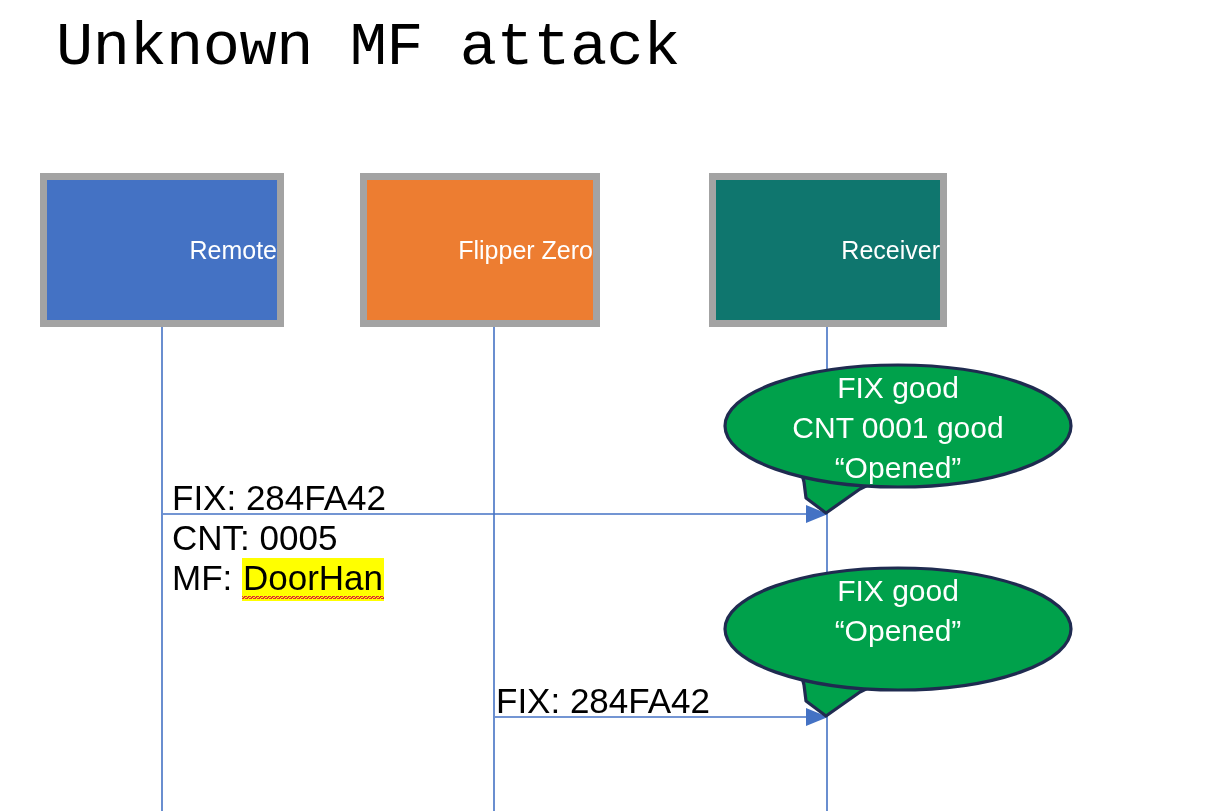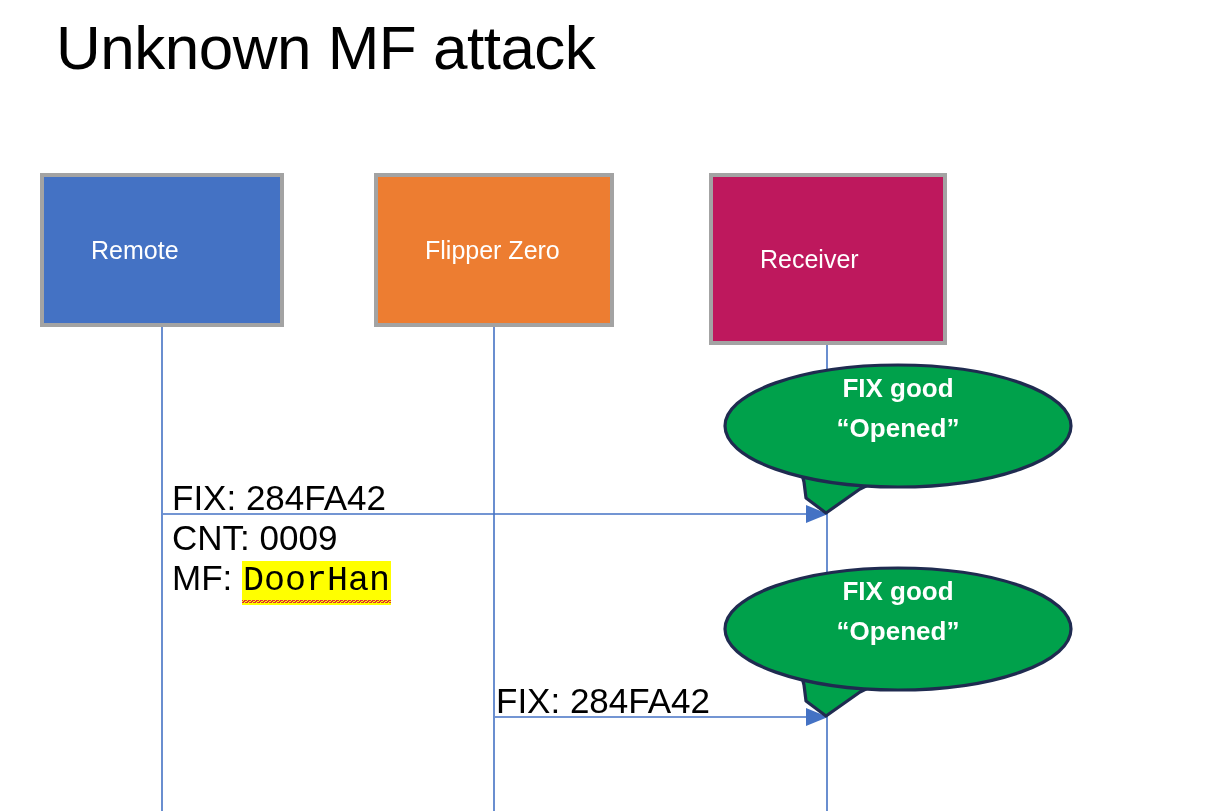--- a/index.html
+++ b/index.html
@@ -27,84 +27,82 @@
   #slide-title {
     position: absolute;
     left: 56px;
     top: 8px;
     font-size: 62px;
     line-height: 80px;
     font-weight: 400;
     color: #000000;
     letter-spacing: -0.5px;
     white-space: nowrap;
-    font-family: Liberation Sans, sans-serif;
+    font-family: Liberation Mono, monospace;
     font-stretch: condensed;
   }
 
   
   #diagram-svg {
     position: absolute;
     left: 0; top: 0;
     width: 1216px;
     height: 811px;
   }
 
   
   .actor-box {
     position: absolute;
-    border: 4px solid #a3a3a3;
+    border: 7px solid #a3a3a3;
     box-sizing: border-box;
     display: flex;
     align-items: center;
-    justify-content: flex-start;
+    justify-content: flex-end;
     padding-left: 47px;
   }
   .actor-label {
     color: #ffffff;
     font-size: 25px;
     line-height: 30px;
     font-weight: 400;
     text-align: center;
   }
   #actor-remote   { left: 40px;  top: 173px; width: 244px; height: 154px; background: #4472C4; }
-  #actor-flipper  { left: 374px; top: 173px; width: 240px; height: 154px; background: #ED7D31; }
-  #actor-receiver { left: 709px; top: 173px; width: 238px; height: 172px; background: #be185d; }
+  #actor-flipper  { left: 360px; top: 173px; width: 240px; height: 154px; background: #ED7D31; }
+  #actor-receiver { left: 709px; top: 173px; width: 238px; height: 154px; background: #0f766e; }
 
   
   .bubble-text {
     position: absolute;
     width: 348px;
     text-align: center;
     color: #ffffff;
-    font-size: 26px;
+    font-size: 30px;
     line-height: 40px;
     pointer-events: none;
-    font-weight: bold;
   }
   #bubble-text-1 { left: 724px; top: 368px; }
   #bubble-text-2 { left: 724px; top: 571px; }
 
   
   .msg-block {
     position: absolute;
     color: #000000;
     font-size: 35px;
     line-height: 40px;
     white-space: nowrap;
   }
   #msg-block-1 { left: 172px; top: 478px; }
   #msg-block-2 { left: 496px; top: 681px; }
 
   .msg-line { display: block; height: 40px; }
 
   .hl {
     background: #FFFF00;
     padding: 0 1px;
-    font-family: Liberation Mono, monospace;
   }
   .squiggle {
     
     background-image:
       repeating-linear-gradient(135deg,
         #E03030 0px, #E03030 1px,
         transparent 1px, transparent 2px);
     background-repeat: repeat-x;
     background-size: 4px 3px;
     background-position: left bottom 2px;
@@ -148,31 +146,32 @@
   <div class="actor-box" id="actor-flipper">
     <span class="actor-label">Flipper Zero</span>
   </div>
 
   <div class="actor-box" id="actor-receiver">
     <span class="actor-label">Receiver</span>
   </div>
 
   <div class="bubble-text" id="bubble-text-1">
     <div>FIX good</div>
+    <div>CNT 0001 good</div>
     <div>“Opened”</div>
   </div>
 
   <div class="bubble-text" id="bubble-text-2">
     <div>FIX good</div>
     <div>“Opened”</div>
   </div>
 
   <div class="msg-block" id="msg-block-1">
     <span class="msg-line"><span>FIX: </span><span>284FA42</span></span>
-    <span class="msg-line"><span>CNT: </span><span>0009</span></span>
+    <span class="msg-line"><span>CNT: </span><span>0005</span></span>
     <span class="msg-line"><span>MF: </span><span class="hl squiggle">DoorHan</span></span>
   </div>
 
   <div class="msg-block" id="msg-block-2">
     <span class="msg-line"><span>FIX: </span><span>284FA42</span></span>
   </div>
 
 </div>
 
 </body></html>

